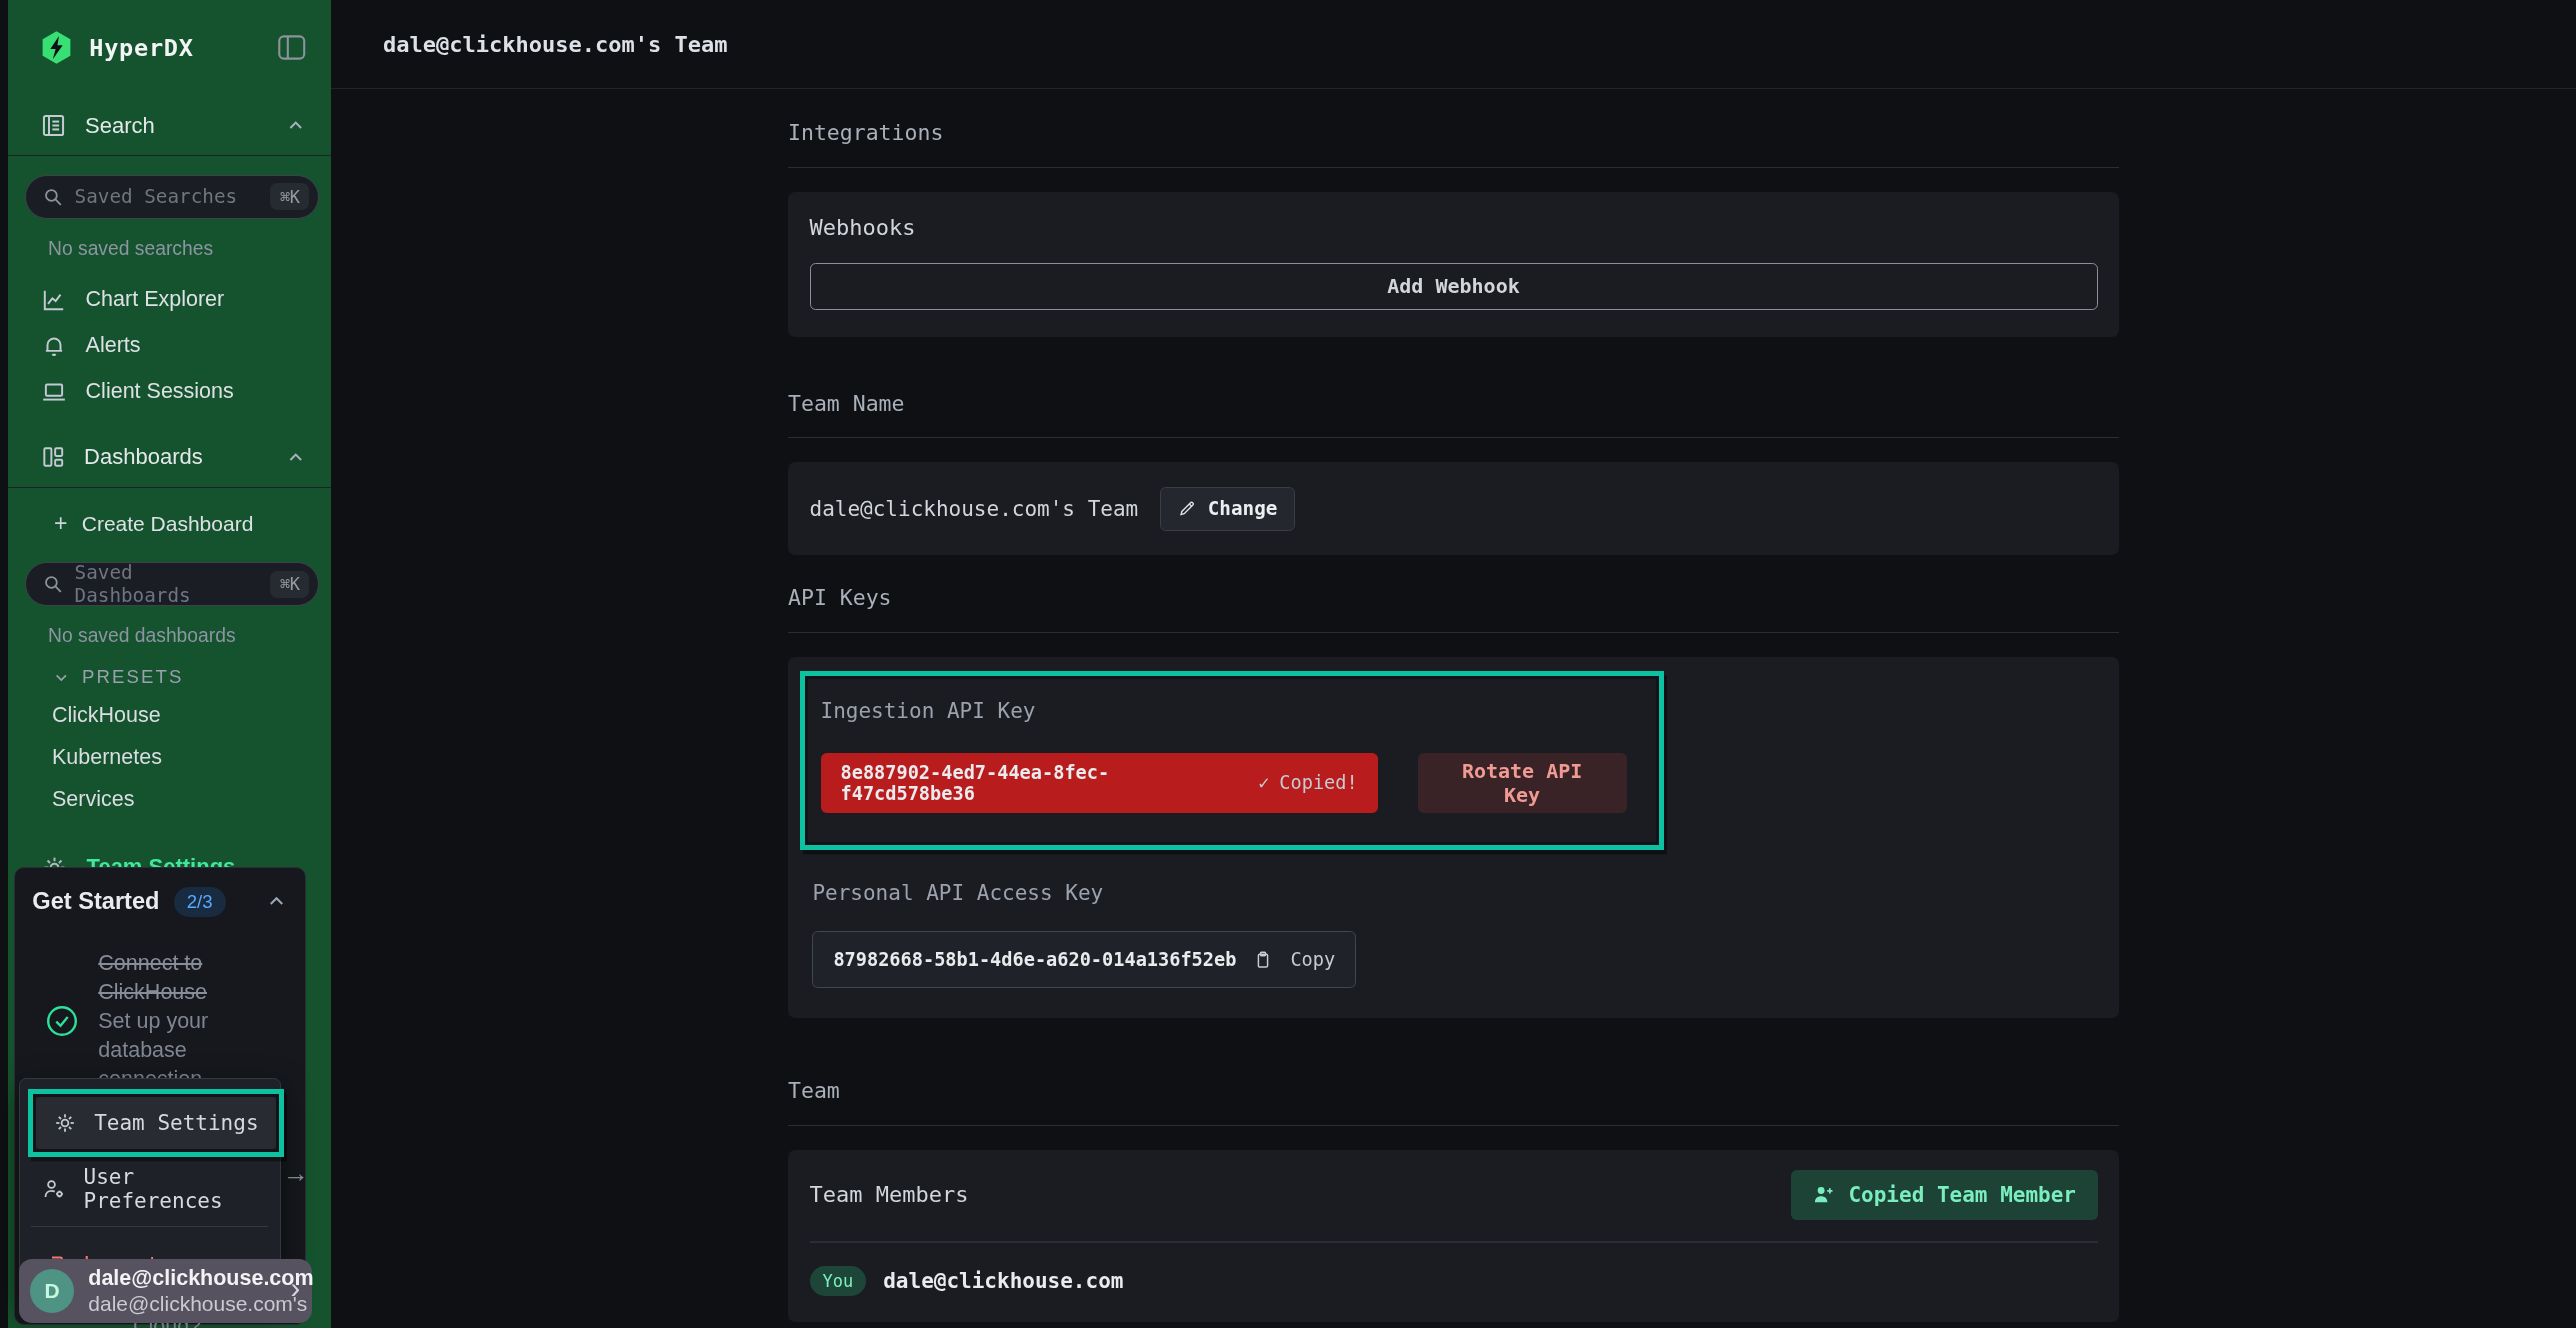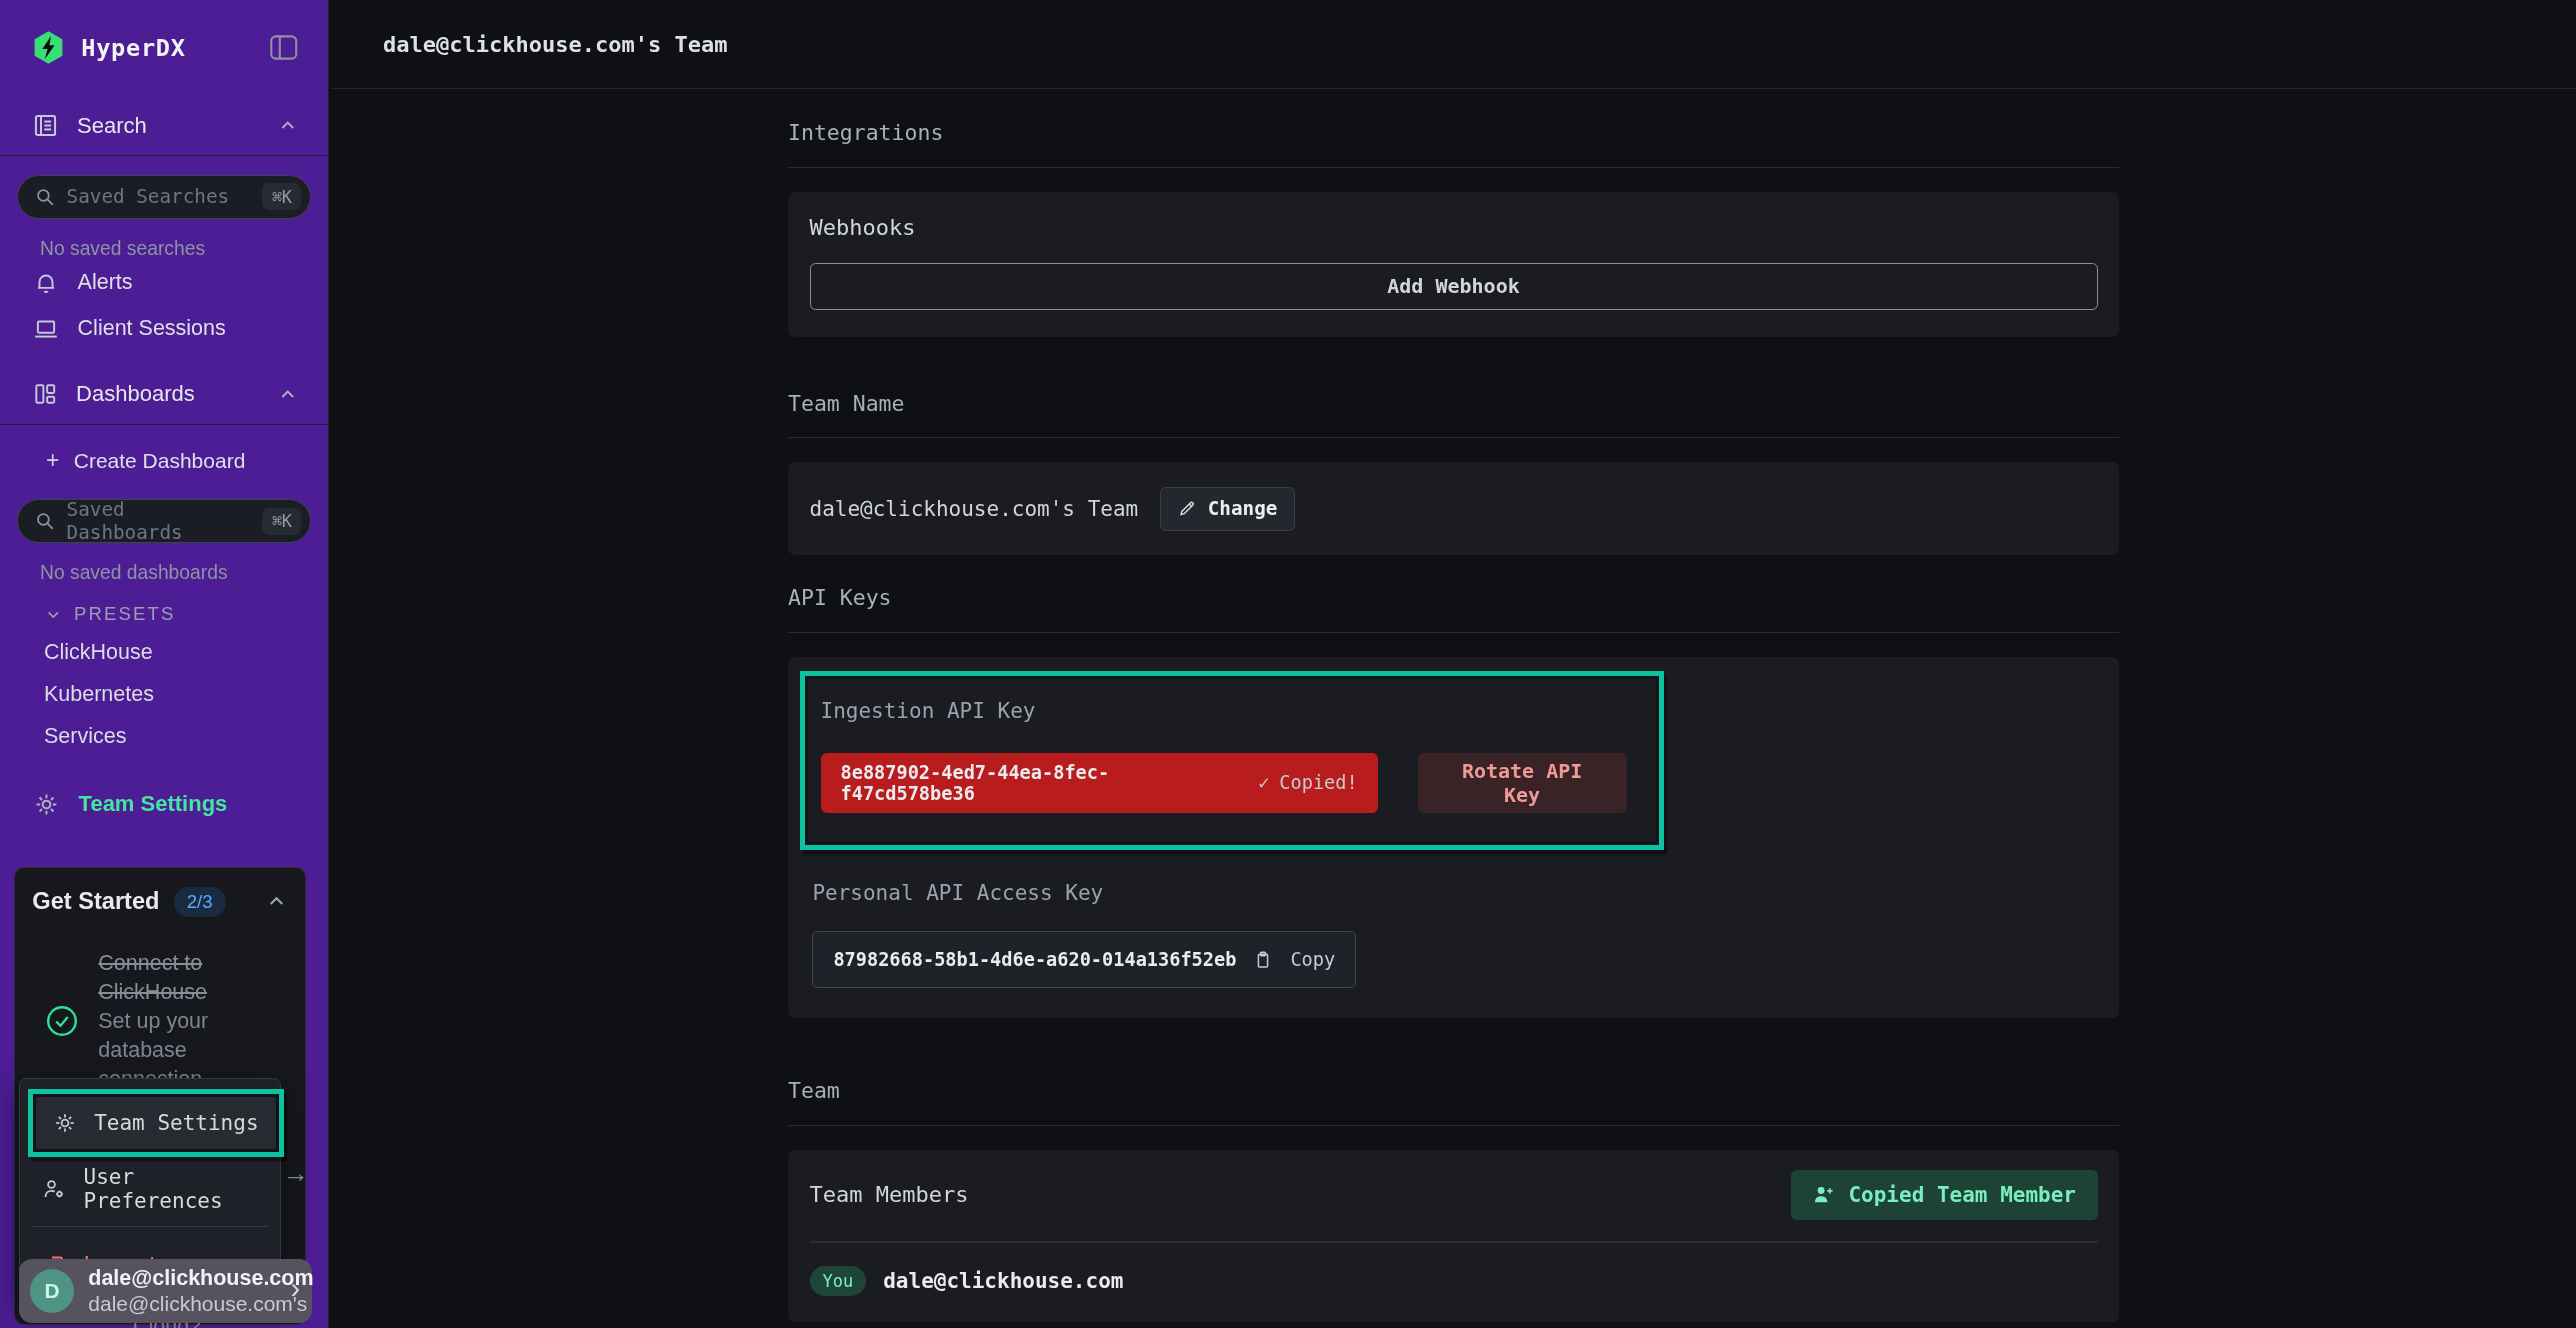--- a/index.html
+++ b/index.html
@@ -9,22 +9,22 @@
     font-family: "Liberation Sans", sans-serif;
     color: #dde1e7;
     position: relative;
   }
 
   svg { display: block; }
   .icon { flex: none; }
 
   
   .sidebar {
-    position: absolute; left: 0; top: 0; width: 329px; height: 1328px;
-    background: #4c1d95; border-right: 1.4px solid #21242a;
+    position: absolute; left: 8px; top: 0; width: 329px; height: 1328px;
+    background: #14532d; border-right: 1.4px solid #21242a;
   }
   .logo-row { display: flex; align-items: center; padding: 29px 29px 0 30px; }
   .logo-group { display: flex; align-items: center; gap: 14.3px; cursor: pointer; }
   .brand-name { font-family: "DejaVu Sans Mono", monospace; font-weight: bold; font-size: 23.6px; color: #f2f4f6; letter-spacing: 0.7px; }
   .collapse-btn { margin-left: auto; color: #8d939d; }
 
   .section-head {
     display: flex; align-items: center; gap: 18.6px;
     height: 60px; padding: 0 30px 0 31.5px; margin-top: 30px;
     border-bottom: 1.4px solid #1e2126; cursor: pointer;
@@ -253,20 +253,29 @@
         <svg width="21.5" height="21.5" viewBox="0 0 24 24" fill="none" stroke="#8b929d" stroke-width="2">
             <circle cx="10.5" cy="10.5" r="6"></circle>
             <line x1="15" y1="15" x2="21" y2="21"></line>
           </svg>
       </span>
       <span class="ph">Saved Searches</span>
       <span class="kbd">⌘K</span>
     </div>
     <div class="empty-text">No saved searches</div>
 
+    <div class="nav-item nav-first">
+      <span class="icon nicon">
+        <svg width="26" height="26" viewBox="0 0 24 24" fill="none" stroke="#c3cad4" stroke-width="1.8">
+          <path d="M3.5 3.5 V20.5 H20.5"></path>
+            <polyline points="6.5,15.5 10.5,10.5 13.5,13 18,7"></polyline>
+        </svg>
+      </span>
+      <span>Chart Explorer</span>
+    </div>
 
     <div class="nav-item">
       <span class="icon nicon">
         <svg width="26" height="26" viewBox="0 0 24 24" fill="none" stroke="#c3cad4" stroke-width="1.8">
           <path d="M6 16.5 V11 a6 6 0 0 1 12 0 v5.5 M4.5 16.5 h15"></path>
             <path d="M10.5 19.5 a1.8 1.8 0 0 0 3 0"></path>
         </svg>
       </span>
       <span>Alerts</span>
     </div>

